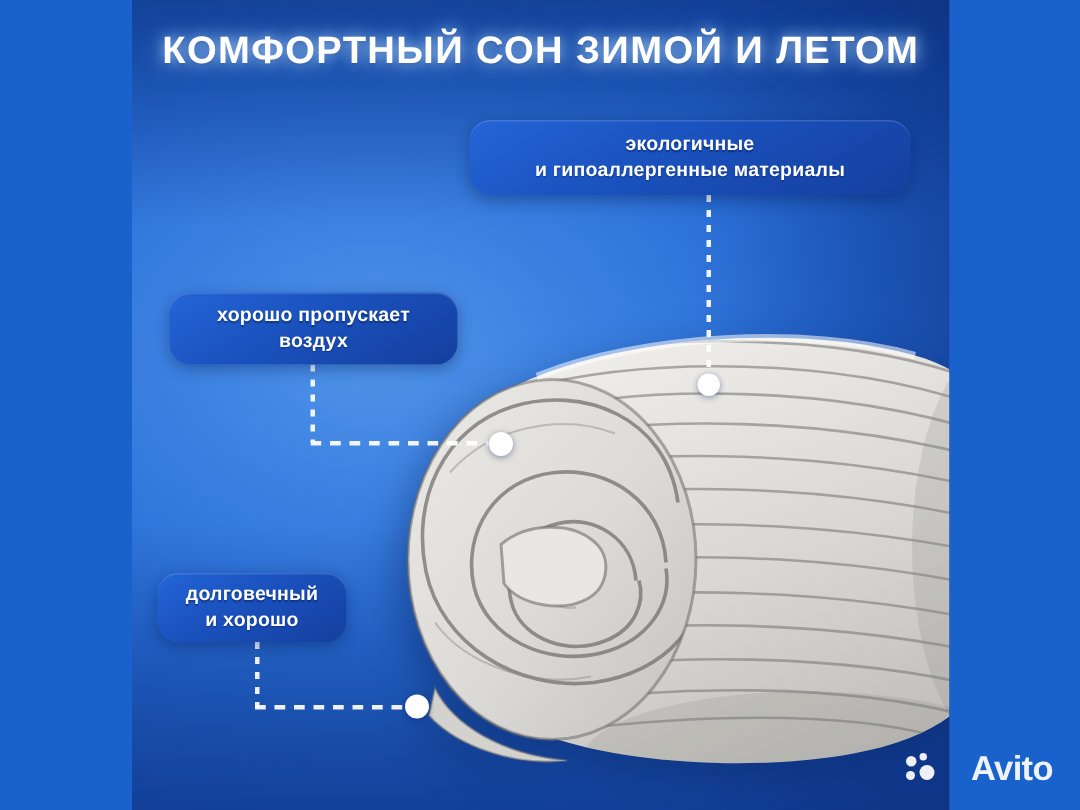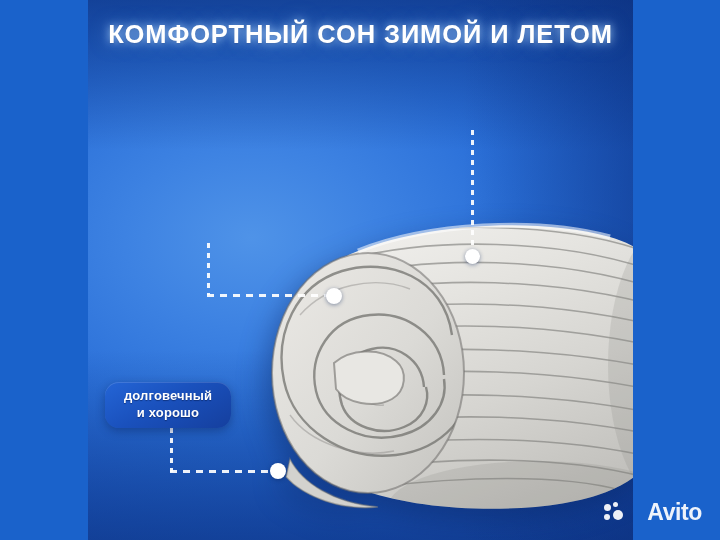--- a/index.html
+++ b/index.html
@@ -285,21 +285,33 @@
   <div class="conn dash-v" style="left:207px; top:243px; height:52px;"></div>
   <div class="conn dash-h" style="left:207px; top:294px; width:128px;"></div>
   <div class="dot" style="left:326px; top:288px; width:16px; height:16px;"></div>
 
   <div class="conn dash-v" style="left:170px; top:428px; height:44px;"></div>
   <div class="conn dash-h" style="left:170px; top:470px; width:112px;"></div>
   <div class="dot" style="left:270px; top:463px; width:16px; height:16px;"></div>
 
   <div id="title">КОМФОРТНЫЙ СОН ЗИМОЙ И ЛЕТОМ</div>
 
-
+  <div class="pill" id="pill-eco">
+    <div>
+      <span>экологичные</span>
+      <span>и гипоаллергенные материалы</span>
+    </div>
+  </div>
+
+  <div class="pill" id="pill-air">
+    <div>
+      <span>хорошо пропускает</span>
+      <span>воздух</span>
+    </div>
+  </div>
 
   <div class="pill" id="pill-durable">
     <div>
       <span>долговечный</span>
       <span>и хорошо</span>
     </div>
   </div>
 
   <div class="letterbox left"></div>
   <div class="letterbox right"></div>

